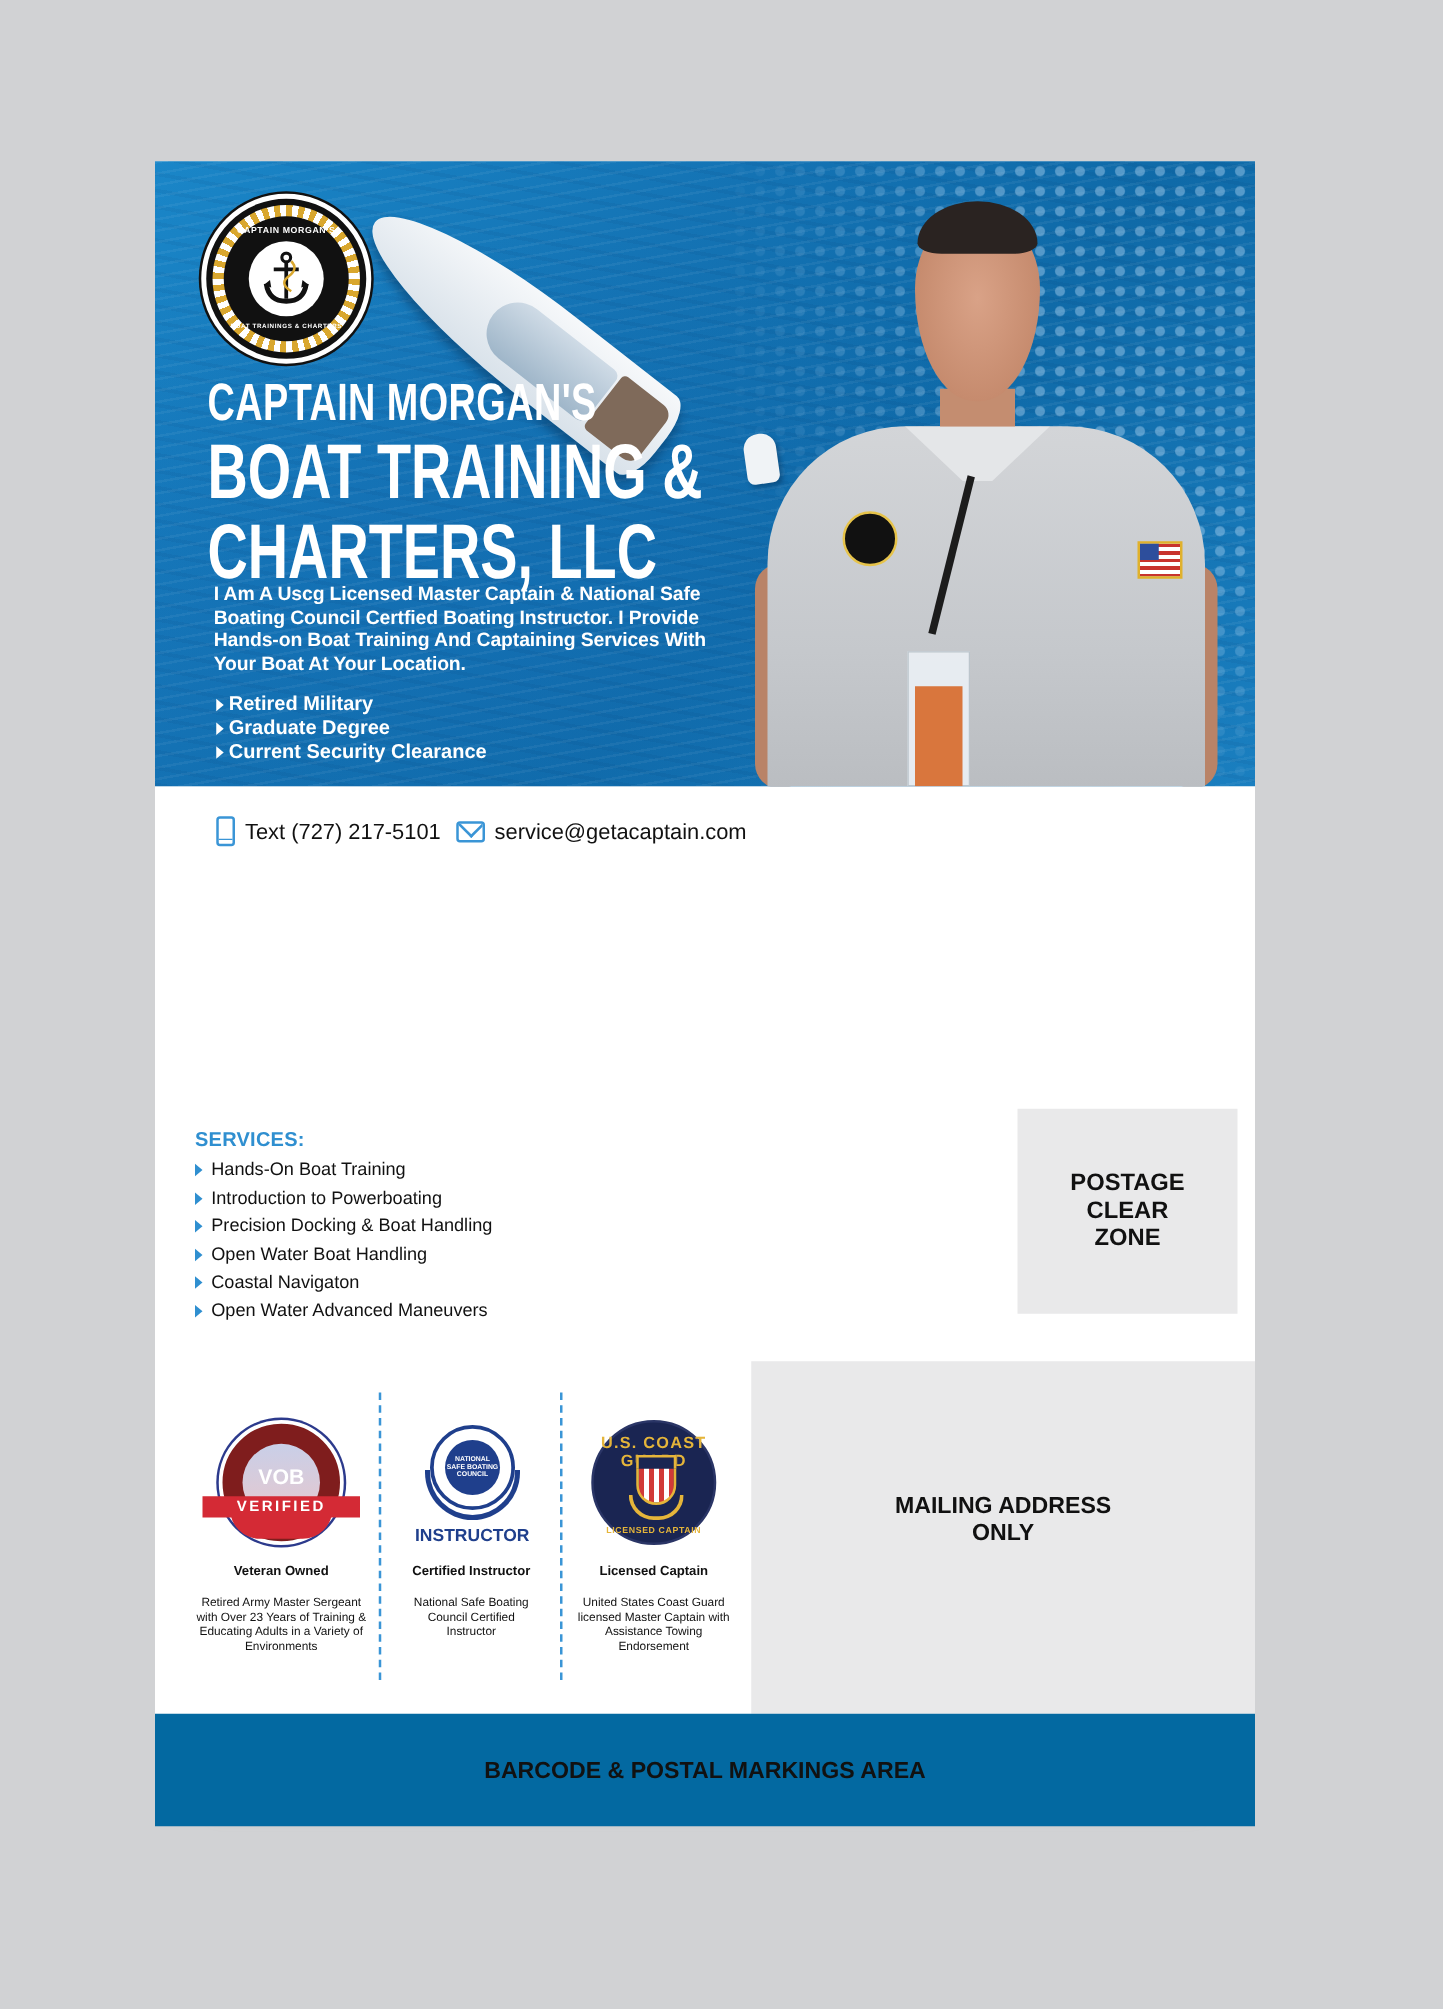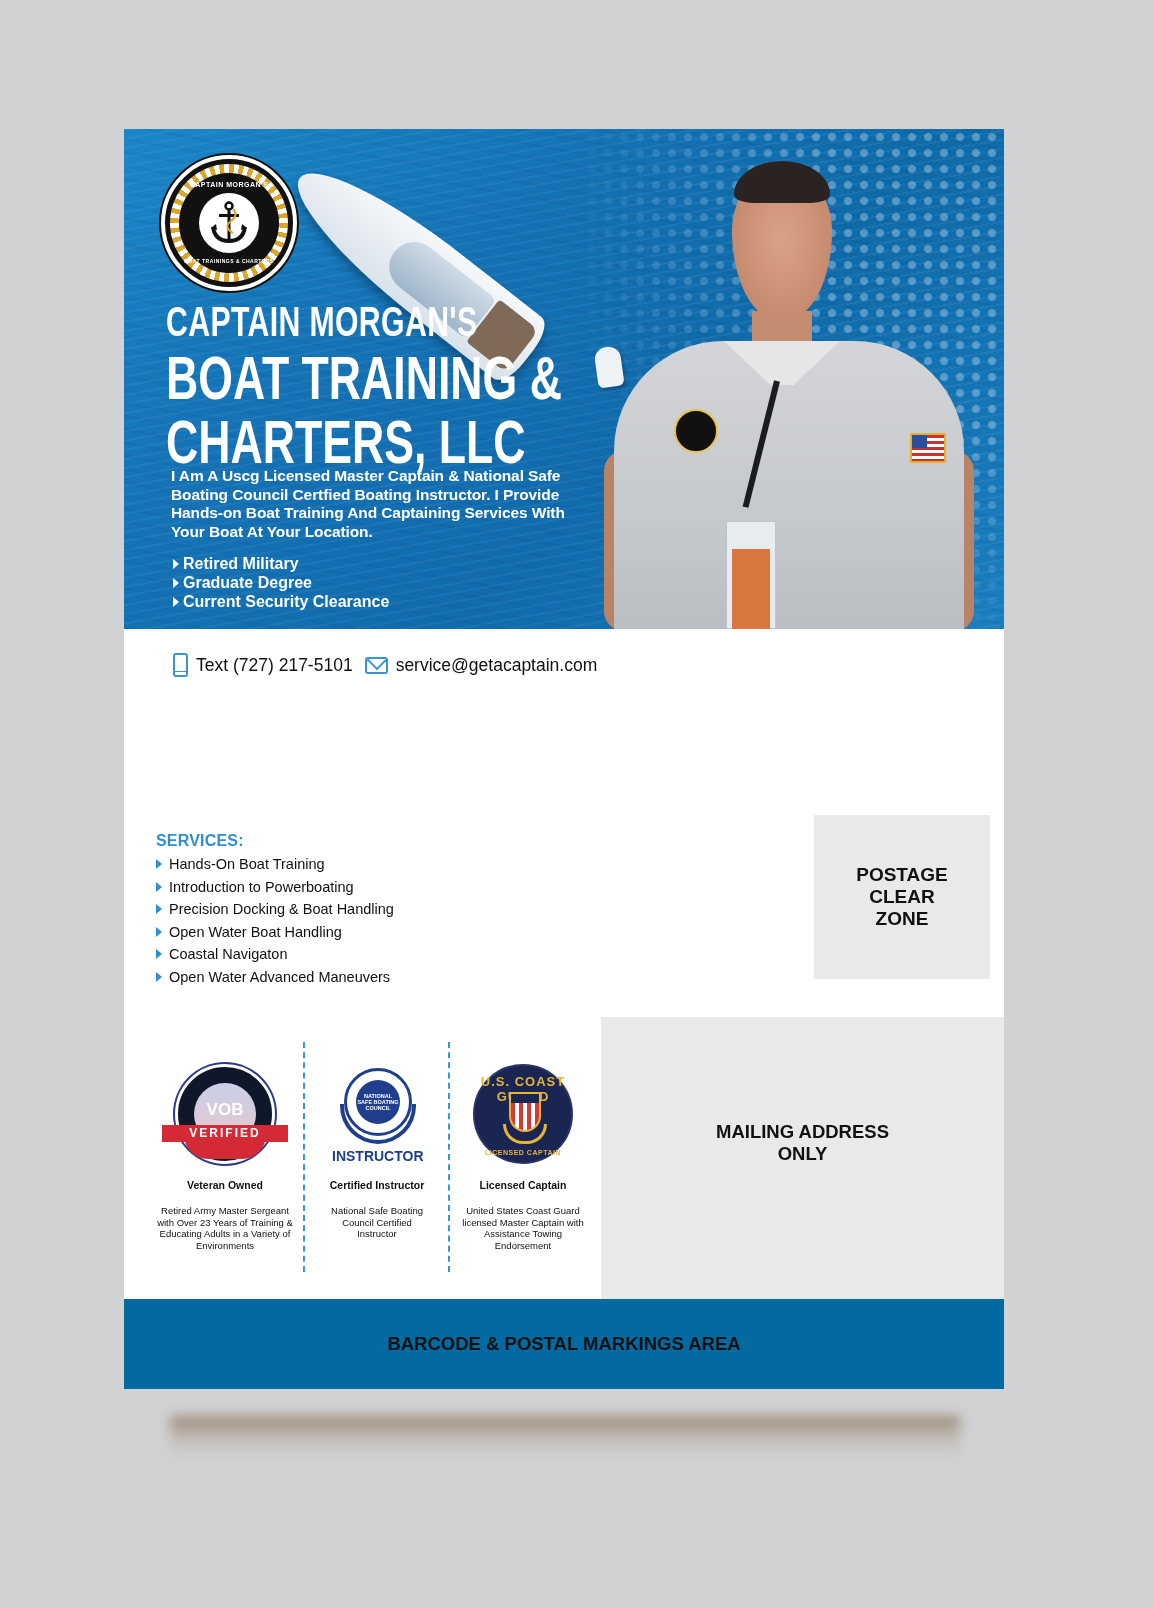--- a/index.html
+++ b/index.html
@@ -186,21 +186,21 @@
   .mail-icon {
     width: 23px; height: 17px; border: 2px solid #3a95d6; border-radius: 3px; margin-right: 8px;
     position: relative; overflow: hidden;
   }
   .mail-icon::before {
     content: ""; position: absolute; left: 2px; top: -8px; width: 14px; height: 14px;
     border-right: 2px solid #3a95d6; border-bottom: 2px solid #3a95d6; transform: rotate(45deg);
   }
 
   
-  #back { top: 804px; height: 509px; padding-left: 16px; }
+  #back { top: 876px; height: 509px; padding-left: 16px; }
   .services-h {
     position: absolute; left: 32px; top: 28px; color: #2f8fd0;
     font-weight: bold; font-size: 16px; letter-spacing: 0.2px;
   }
   .services {
     position: absolute; left: 32px; top: 49px; list-style: none;
   }
   .services li {
     display: flex; align-items: center; height: 22.5px; font-size: 14.5px; color: #111;
   }
@@ -229,21 +229,21 @@
   }
   .cred .emblem-wrap { height: 130px; display: flex; align-items: center; justify-content: center; }
   .cred .name { font-weight: bold; font-size: 10.5px; color: #111; margin-top: 0px; }
   .cred .desc { font-size: 9.5px; line-height: 11.7px; color: #111; margin-top: 14px; }
   .divider {
     position: absolute; top: 238px; width: 0; height: 230px;
     border-left: 2px dashed #3a95d6;
   }
   .vob {
     width: 100px; height: 100px; border-radius: 50%; position: relative;
-    background: #0f172a; border: 3px solid #fff; box-shadow: 0 0 0 2px #2c3a8c;
+    background: #7f1d1d; border: 3px solid #fff; box-shadow: 0 0 0 2px #2c3a8c;
   }
   .vob .inner {
     position: absolute; left: 16px; top: 16px; width: 62px; height: 62px; border-radius: 50%;
     background: linear-gradient(180deg, #c9cfe8 0%, #e8c7cc 100%);
   }
   .vob .vobtxt {
     position: absolute; left: 0; right: 0; top: 33px; text-align: center; color: #fff;
     font-weight: bold; font-size: 17px;
   }
   .vob .ribbon {

